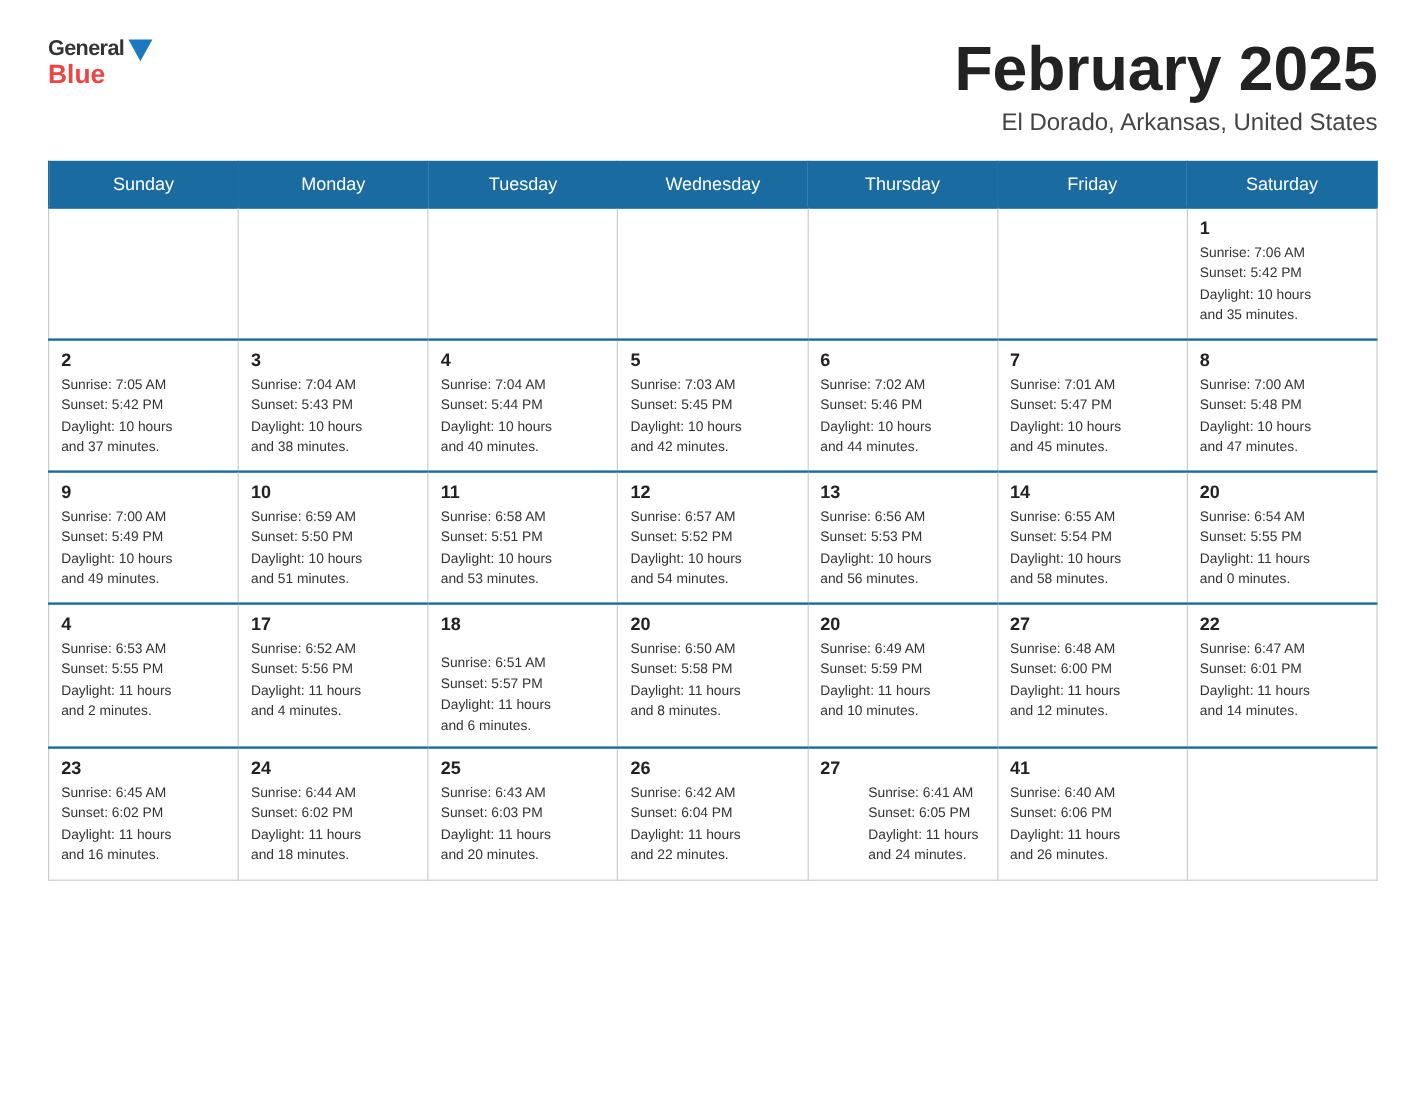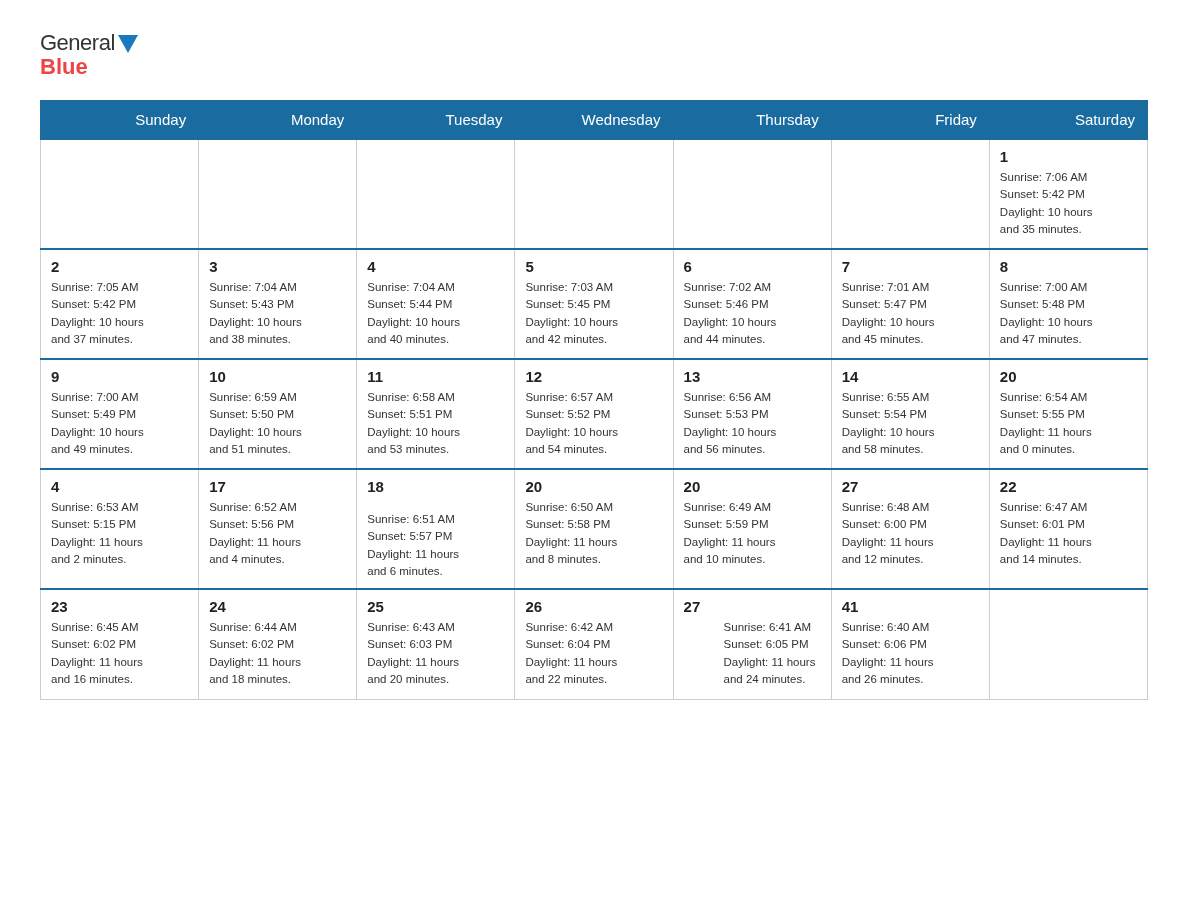--- a/index.html
+++ b/index.html
@@ -19,22 +19,22 @@
     .logo {
       display: flex;
       flex-direction: column;
       align-items: flex-start;
     }
     .logo-top {
       display: flex;
       align-items: center;
     }
     .logo-general {
-      font-size: 22px;
-      font-weight: normal;
+      font-size: 18px;
+      font-weight: bold;
       color: #333;
       letter-spacing: -0.5px;
     }
     .logo-triangle {
       width: 0;
       height: 0;
       border-left: 10px solid transparent;
       border-right: 10px solid transparent;
       border-top: 18px solid #1a7abf;
       margin-left: 3px;
@@ -63,21 +63,21 @@
     .calendar-table {
       width: 100%;
       border-collapse: collapse;
     }
     .calendar-table th {
       background-color: #1a6ba0;
       color: #fff;
       font-size: 15px;
       font-weight: normal;
       padding: 10px 12px;
-      text-align: right;
+      text-align: center;
       border: 1px solid #1a6ba0;
     }
     .calendar-table td {
       vertical-align: top;
       border: 1px solid #ccc;
       padding: 8px 10px;
       width: calc(100% / 7);
       min-height: 110px;
       background: #fff;
     }
@@ -109,20 +109,24 @@
 </head>
 <body>
 
 <div class="header">
   <div class="logo">
     <div class="logo-top">
       <span class="logo-general">General</span>
       <div class="logo-triangle"></div>
     </div>
     <span class="logo-blue">Blue</span>
+  </div>
+  <div class="title-section">
+    <div class="month-title">February 2025</div>
+    <div class="location">El Dorado, Arkansas, United States</div>
   </div>
 </div>
 
 <table class="calendar-table">
   <thead>
     <tr>
     <th>Sunday</th>
         <th>Monday</th>
         <th>Tuesday</th>
         <th>Wednesday</th>
@@ -246,21 +250,21 @@
           <div class="day-info" style="white-space: pre-line;">Sunrise: 6:54 AM
 Sunset: 5:55 PM
 Daylight: 11 hours
 and 0 minutes.</div>
         </td>
       </tr>
       <tr class="row-week">
         <td>
           <span class="day-num">4</span>
           <div class="day-info" style="white-space: pre-line;">Sunrise: 6:53 AM
-Sunset: 5:15 PM
+Sunset: 5:55 PM
 Daylight: 11 hours
 and 2 minutes.</div>
         </td>
         <td>
           <span class="day-num">17</span>
           <div class="day-info" style="white-space: pre-line;">Sunrise: 6:52 AM
 Sunset: 5:56 PM
 Daylight: 11 hours
 and 4 minutes.</div>
         </td>

